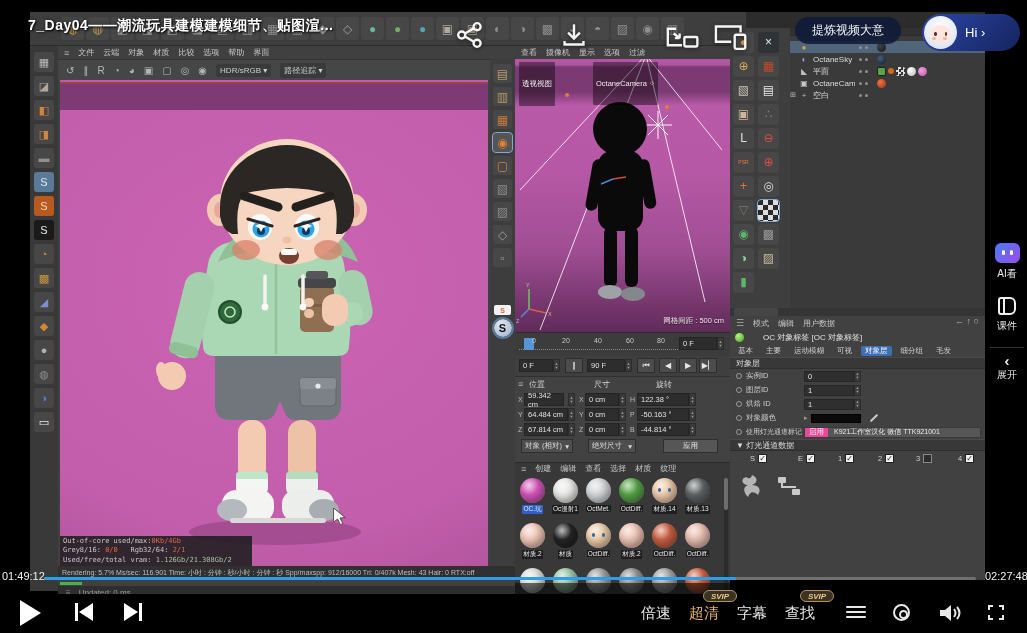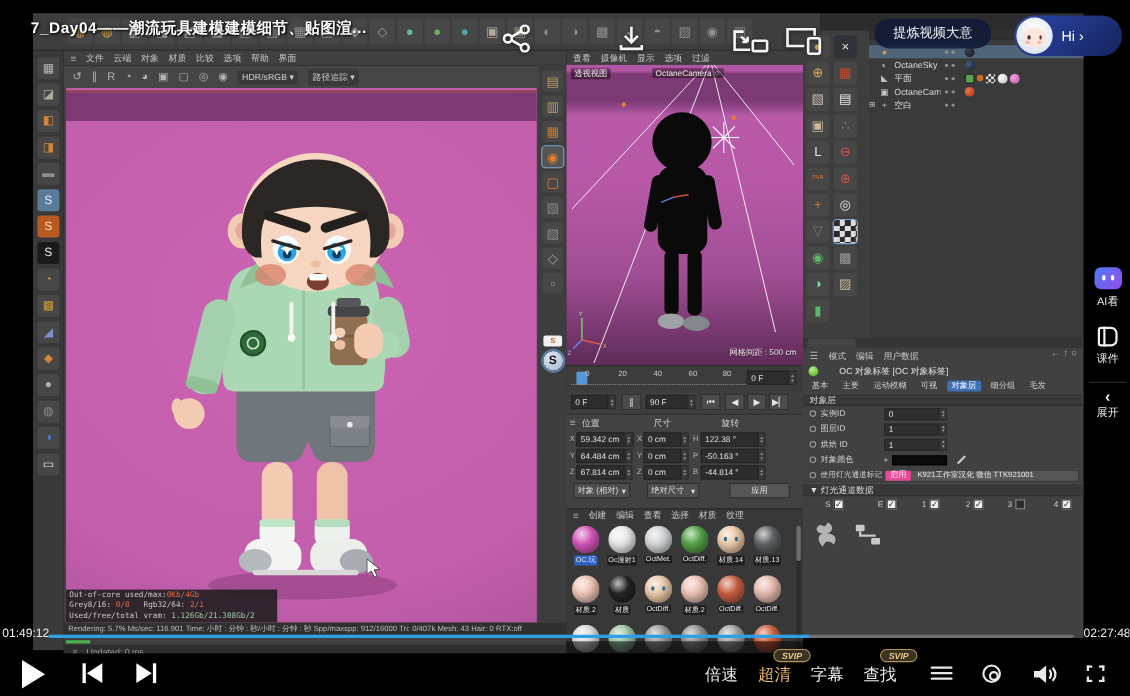--- a/index.html
+++ b/index.html
@@ -55,21 +55,21 @@
            display:flex;align-items:center;justify-content:center;margin-top:36px;}
   #s-logo{width:18px;height:18px;border-radius:50%;background:radial-gradient(circle at 35% 30%,#dfe7f2,#9fb2cc);
           color:#111;font-weight:bold;font-size:11px;display:flex;align-items:center;justify-content:center;
           margin-top:4px;outline:2px solid #5a7a9a;}
 
   
   #center{left:515px;top:46px;width:215px;height:554px;background:#3f3f3f;}
   #vp-menus{height:13px;}
   #vp{position:absolute;top:13px;left:0;width:215px;height:273px;overflow:hidden;
       background:linear-gradient(180deg,#b156a2 0%,#b156a2 2%,#7c3a74 3%,#7c3a74 12%,#b85aa8 17%,#b658a5 42%,#a04e94 70%,#713468 92%,#5f2c59 100%);}
-  .vp-label{position:absolute;background:rgba(0,0,0,.42);color:#ececec;font-size:7.5px;padding:0 3px;border-radius:1px;}
+  .vp-label{position:absolute;background:rgba(0,0,0,.42);color:#ececec;font-size:7.5px;padding:17px 3px;border-radius:1px;}
   #grid-label{position:absolute;right:6px;bottom:6px;color:#efe7ee;font-size:7.5px;text-shadow:0 1px 1px #0009;margin-left:33px;}
 
   #tl{position:absolute;top:286px;left:0;width:215px;height:24px;background:#3c3c3c;border-top:1px solid #2e2e2e;}
   #tl .marker{position:absolute;left:9px;top:5px;width:10px;height:12px;background:#5596d8;border-radius:1px;}
   #tl .tick{position:absolute;top:4px;font-size:7px;color:#c9c9c9;}
   #tl .ruler{position:absolute;left:4px;right:50px;top:16px;border-bottom:1px dotted #8a8a8a;}
   .fbox{position:absolute;background:#2d2d2d;border:1px solid #242424;color:#e0e0e0;font-size:7.5px;
         display:flex;align-items:center;padding:0 3px;height:13px;}
   .spin{position:absolute;width:7px;height:13px;display:flex;flex-direction:column;align-items:center;justify-content:center;
         color:#9a9a9a;font-size:4px;line-height:4px;background:#3a3a3a;border:1px solid #2c2c2c;}
@@ -590,21 +590,21 @@
       <div class="tbtn" style="left:184px;">▶▏</div>
     </div>
 
     <div id="coords">
       <span class="burger" style="position:absolute;left:3px;top:2px;font-size:9px;color:#b0b0b0;">≡</span>
       <span class="hdr" style="left:14px;">位置</span>
       <span class="hdr" style="left:79px;">尺寸</span>
       <span class="hdr" style="left:141px;">旋转</span>
 
       <span class="clabel" style="left:3px;top:19px;">X</span>
-      <div class="fbox" style="left:9px;top:16px;width:52px;">
+      <div class="fbox" style="left:9px;top:16px;width:40px;">
           <span>59.342 cm</span>
         </div>
       <div class="spin" style="left:53px;top:16px;">▲<br>▼</div>
       <span class="clabel" style="left:64px;top:19px;">X</span>
       <div class="fbox" style="left:70px;top:16px;width:34px;">
           <span>0 cm</span>
         </div>
       <div class="spin" style="left:104px;top:16px;">▲<br>▼</div>
       <span class="clabel" style="left:115px;top:19px;">H</span>
       <div class="fbox" style="left:122px;top:16px;width:52px;">

